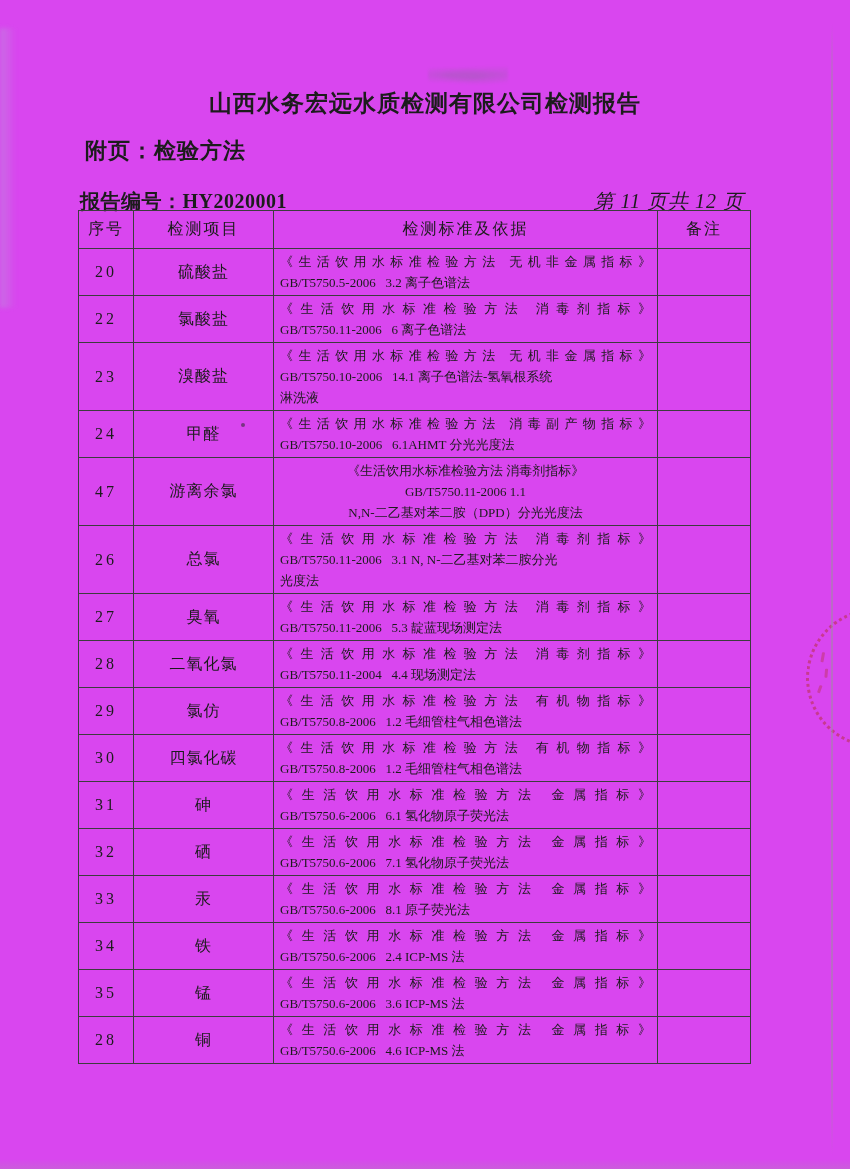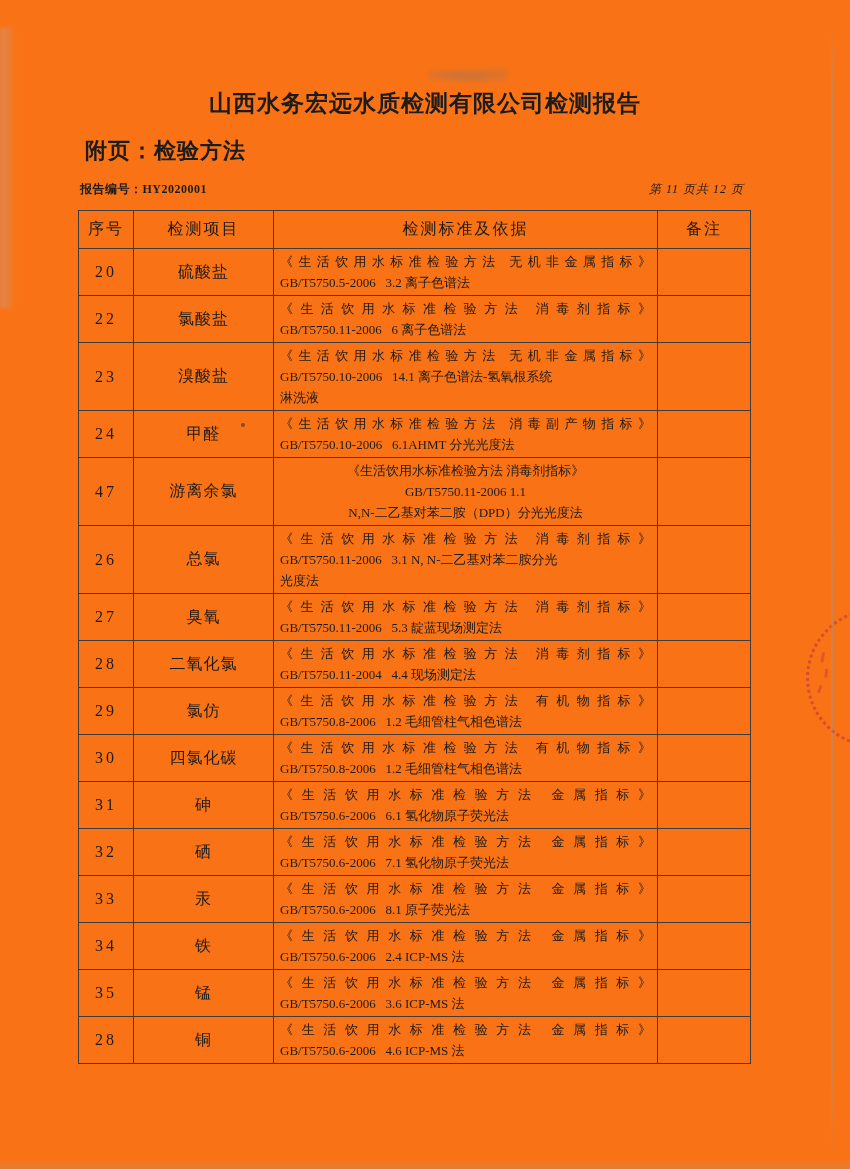--- a/index.html
+++ b/index.html
@@ -1,38 +1,38 @@
 <!DOCTYPE html>
 <html><head>
 <meta charset="utf-8">
 <style>
   * { box-sizing: border-box; }
   html,body { margin:0; padding:0; background:#e8e8e8; }
   .page {
     position: relative;
     width: 850px; height: 1169px;
     margin: 0 auto;
-    background: #f97316;
+    background: #d946ef;
     font-family: "Liberation Serif", "DejaVu Serif", serif;
     color: #1c1c1c;
     overflow: hidden;
   }
   .doc-title {
     position: absolute; top: 88px; left: 0; width: 100%;
     text-align: center;
     font-size: 23px; font-weight: 700; letter-spacing: 1px;
   }
   .doc-subtitle {
     position: absolute; top: 136px; left: 85px;
     font-size: 22px; font-weight: 700; letter-spacing: 1px;
   }
   .meta-row {
-    position: absolute; top: 181px; left: 80px; width: 664px;
+    position: absolute; top: 188px; left: 80px; width: 664px;
     display: flex; justify-content: space-between; align-items: flex-end;
-    font-size: 12px;
+    font-size: 20px;
   }
   .report-no { font-weight: 700; letter-spacing: .5px; }
   .page-indicator { font-weight: 400; letter-spacing: 1px; font-style: italic; }
 
   table.methods {
     position: absolute; top: 210px; left: 78px;
     width: 672px;
     border-collapse: collapse; table-layout: fixed; border-radius: 32px;
   }
   .methods th, .methods td {

